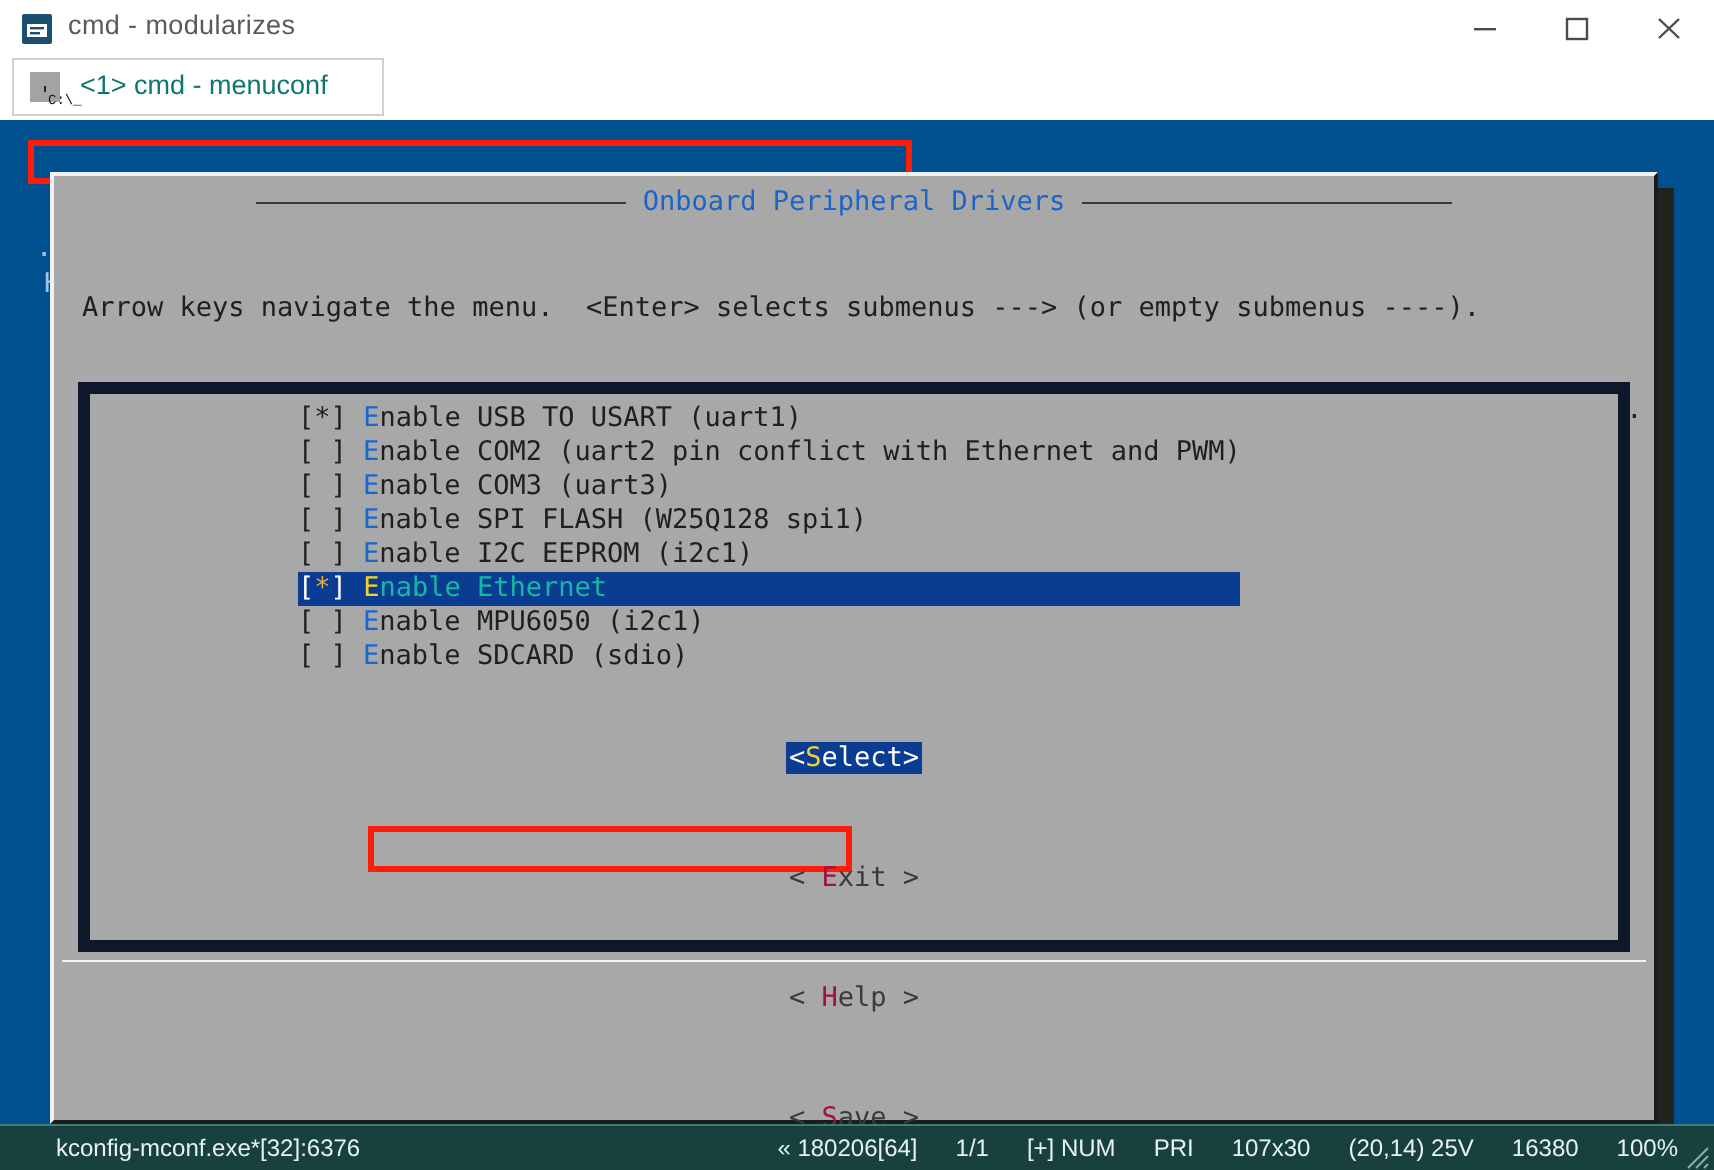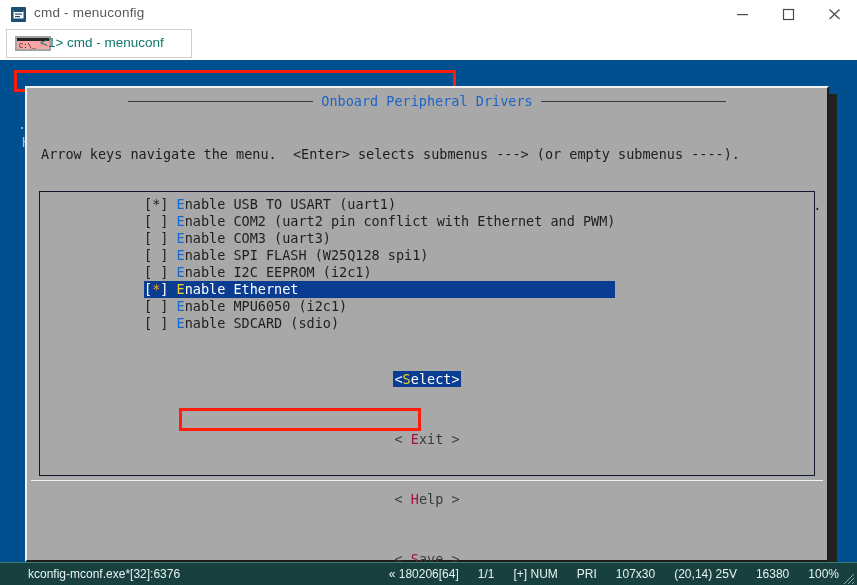--- a/index.html
+++ b/index.html
@@ -15,21 +15,21 @@
   .titlebar{position:absolute;left:0;top:0;width:857px;height:28px;background:#ffffff;}
   .tb-icon{position:absolute;left:10px;top:6px;width:17px;height:17px;}
   .tb-title{position:absolute;left:34px;top:5px;font-size:13.5px;color:#5a5a5a;letter-spacing:.2px;}
   .wbtn{position:absolute;top:0;width:46px;height:28px;cursor:default;}
   .wbtn .gl{position:absolute;left:0;top:0;width:46px;height:28px;}
   #btn-min{right:92px;} #btn-max{right:46px;} #btn-close{right:0px;}
 
   
   .tabstrip{position:absolute;left:0;top:28px;width:857px;height:32px;background:#ffffff;}
   .tab{position:absolute;left:6px;top:1px;width:186px;height:29px;background:#ffffff;border:1px solid #cfcfcf;box-sizing:border-box;}
-  .tab-ico{position:absolute;left:8px;top:6px;width:36px;height:15px;background:#fca5a5;border:2px solid #a3a3a3;box-sizing:border-box;}
+  .tab-ico{position:absolute;left:8px;top:6px;width:15px;height:15px;background:#fca5a5;border:7px solid #a3a3a3;box-sizing:border-box;}
   .tab-ico:before{content:"";position:absolute;left:0;top:0;right:0;height:3px;background:#222;}
   .tab-ico .cu{position:absolute;left:2px;top:5px;font-size:7px;line-height:7px;color:#111;font-family:"Liberation Mono",monospace;}
   .tab-label{position:absolute;left:33px;top:5px;font-size:13.5px;color:#0f766e;}
 
   .toolbar{position:absolute;right:0;top:28px;width:280px;height:32px;}
   .search{position:absolute;right:200px;top:4px;width:125px;height:22px;border:1px solid #6e6e6e;background:#fff;box-sizing:border-box;}
   .search input{border:0;outline:0;width:98px;height:20px;margin:0;padding:0 2px 0 4px;font-size:12px;font-style:italic;color:#3a3a3a;font-family:"Liberation Serif",serif;background:transparent;}
   .search input::placeholder{color:#3a3a3a;opacity:1;}
   .mag{position:absolute;right:3px;top:3px;width:14px;height:14px;}
   .plusbox{position:absolute;right:160px;top:5px;width:19px;height:19px;background:#27ae3c;border:1px solid #1d7f2c;box-sizing:border-box;}
@@ -62,30 +62,30 @@
           border-top:2px solid #f2f2f2;border-left:2px solid #f2f2f2;
           border-right:2px solid #1c1c1c;border-bottom:2px solid #1c1c1c;box-sizing:border-box;}
 
   .dlgtitle{position:absolute;left:0;top:4px;width:100%;height:18px;display:flex;align-items:center;justify-content:center;gap:8px;}
   .dlgtitle .rule{height:1px;background:#3a3a3a;width:185px;}
   .dlgtitle .t{font-size:13.5px;color:#1c64c8;white-space:pre;}
 
   .helptext{position:absolute;left:14px;top:24px;width:776px;font-size:13.5px;color:#20201f;white-space:pre;line-height:17px;}
 
   .listbox{position:absolute;left:12px;top:103px;width:776px;height:285px;
-           background:#a8a8a8;border:1px solid #0f172a;box-sizing:border-box;}
+           background:#a8a8a8;border:6px solid #0f172a;box-sizing:border-box;}
   .rows{position:absolute;left:104px;top:4px;}
   .row{height:17px;line-height:17px;font-size:13.5px;white-space:pre;color:#1f1f1f;display:block;}
   .row .chk{color:#1f1f1f;}
   .row .hot{color:#1469d1;}
   .row .txt{color:#1f1f1f;}
   .row.sel{background:#0a3d91;padding-right:4px;}
   .row.sel .chk{color:#ffffff;}
   .row.sel .hot{color:#f2d22a;}
-  .row.sel .txt{color:#ffffff;}
+  .row.sel .txt{color:#14b8a6;}
   .row.sel .star{color:#f0a830;}
 
   .btnsep{position:absolute;left:4px;top:392px;width:792px;height:1px;background:#f2f2f2;}
   .btnrow{position:absolute;left:0;top:400px;width:100%;height:22px;display:flex;justify-content:center;align-items:center;gap:44px;flex-direction:column;}
   .btn{font-size:13.5px;white-space:pre;color:#3a3a3a;cursor:default;}
   .btn .bh{color:#a31040;}
   .btn.sel{background:#0a3d91;color:#ffffff;padding:0 1px;}
   .btn.sel .bh{color:#f2d22a;}
 
   
@@ -103,21 +103,21 @@
   <div class="titlebar">
     <span class="tb-icon">
       <svg width="17" height="17" viewBox="0 0 17 17">
         <rect x="1" y="1" width="15" height="15" rx="1" fill="#1b4f72"></rect>
         <rect x="3.5" y="4" width="10" height="8.5" fill="#ffffff"></rect>
         <rect x="3.5" y="4" width="10" height="2" fill="#1b4f72"></rect>
         <rect x="5" y="7.5" width="7" height="1.2" fill="#1b4f72"></rect>
         <rect x="5" y="10" width="5" height="1.2" fill="#1b4f72"></rect>
       </svg>
     </span>
-    <span class="tb-title">cmd - menuconfig</span>
+    <span class="tb-title">cmd - modularizes</span>
 
     <div class="wbtn" id="btn-min">
       <svg class="gl" viewBox="0 0 46 28">
           <rect x="18" y="14" width="11" height="1.2" fill="#4a4a4a"></rect>
         </svg>
     </div>
     <div class="wbtn" id="btn-max">
       <svg class="gl" viewBox="0 0 46 28">
           <rect x="18.5" y="9.5" width="10" height="10" fill="none" stroke="#4a4a4a" stroke-width="1.2"></rect>
         </svg>

